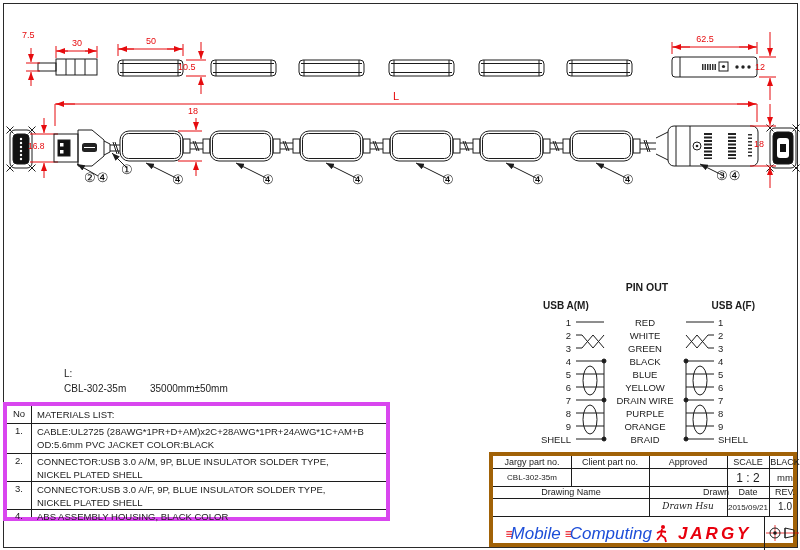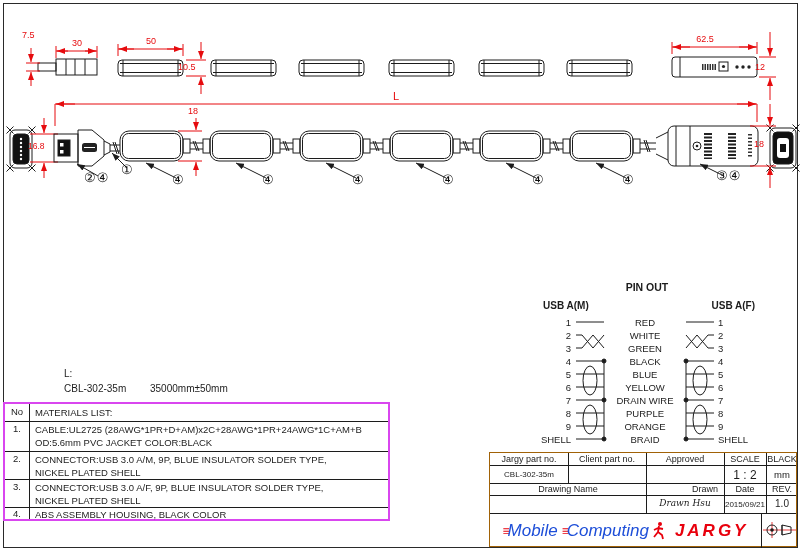--- a/index.html
+++ b/index.html
@@ -10,27 +10,27 @@
   .dim{font-size:9px;color:#e60b0e;white-space:nowrap;}
   .callout{font-size:13px;color:#111;letter-spacing:1px;white-space:nowrap;}
   svg{position:absolute;left:0;top:0;}
   
   .pin-title{font-size:10.5px;font-weight:700;text-align:center;}
   .pin-head{font-size:10px;font-weight:700;white-space:nowrap;}
   .pin-col div{height:13px;line-height:13px;font-size:9.5px;white-space:nowrap;}
   
   .lnote{font-size:10px;white-space:nowrap;}
   
-  .mat{left:3px;top:402px;width:387px;height:119px;border:2px solid #d946ef;box-sizing:border-box;}
+  .mat{left:3px;top:402px;width:387px;height:119px;border:4px solid #d946ef;box-sizing:border-box;}
   .mat .vline{position:absolute;left:24px;top:0;width:1px;height:100%;background:#1c1c1c;}
   .mat .hline{position:absolute;left:0;width:100%;height:1px;background:#1c1c1c;}
   .mat .no{position:absolute;left:0;width:24px;text-align:center;font-size:9.5px;}
   .mat .tx{position:absolute;left:30px;right:4px;font-size:9.5px;line-height:13px;white-space:pre-line;}
   
-  .tb{left:489px;top:452px;width:308px;height:95px;border:1px solid #a16207;box-sizing:border-box;}
+  .tb{left:489px;top:452px;width:308px;height:95px;border:4px solid #a16207;box-sizing:border-box;}
   .tb .v{position:absolute;width:1px;background:#1c1c1c;}
   .tb .h{position:absolute;height:1px;background:#1c1c1c;left:0;width:100%;}
   .tb .cell{position:absolute;text-align:center;font-size:9px;line-height:12px;white-space:nowrap;overflow:hidden;}
   .sig{font-family:"DejaVu Serif",serif;font-style:italic;font-size:12px;}
   
   .band{position:absolute;left:0;top:60px;width:271px;height:35px;display:flex;align-items:center;justify-content:center;}
   .brand-black{font-weight:400;font-style:italic;font-size:13px;color:#1d4ed8;white-space:nowrap;}
   .brand-cap{font-size:17px;}
   .speed{color:#e8000d;font-size:12px;font-weight:700;margin-right:-2px;}
   .jargy{font-weight:700;font-style:italic;font-size:17px;color:#e8000d;letter-spacing:3px;margin-left:8px;white-space:nowrap;}
@@ -399,21 +399,21 @@
     <div class="cell" style="left:234px;top:0;width:42px;">SCALE</div>
     <div class="cell" style="left:276px;top:0;width:32px;">BLACK</div>
 
     <div class="cell" style="left:0;top:15px;width:78px;font-size:8px;line-height:14px;">CBL-302-35m</div>
     <div class="cell" style="left:78px;top:15px;width:78px;"></div>
     <div class="cell" style="left:156px;top:15px;width:78px;"></div>
     <div class="cell" style="left:234px;top:15px;width:42px;font-size:12px;line-height:14px;">1 : 2</div>
     <div class="cell" style="left:276px;top:15px;width:32px;font-size:9.5px;line-height:14px;">mm</div>
 
     <div class="cell" style="left:0;top:30px;width:156px;text-align:center;">Drawing Name</div>
-    <div class="cell" style="left:140px;top:30px;width:78px;padding-left:36px;">Drawn</div>
+    <div class="cell" style="left:148px;top:30px;width:78px;padding-left:36px;">Drawn</div>
     <div class="cell" style="left:234px;top:30px;width:42px;">Date</div>
     <div class="cell" style="left:276px;top:30px;width:32px;">REV.</div>
 
     <div class="cell sig" style="left:156px;top:43px;width:78px;line-height:15px;">Drawn Hsu</div>
     <div class="cell" style="left:234px;top:45px;width:42px;font-size:8px;line-height:13px;">2015/09/21</div>
     <div class="cell" style="left:276px;top:44px;width:32px;font-size:10px;line-height:14px;">1.0</div>
 
     <div class="band">
       <span class="speed">≡</span>
       <span class="brand-black brand-cap"><span>Mobile</span></span>

